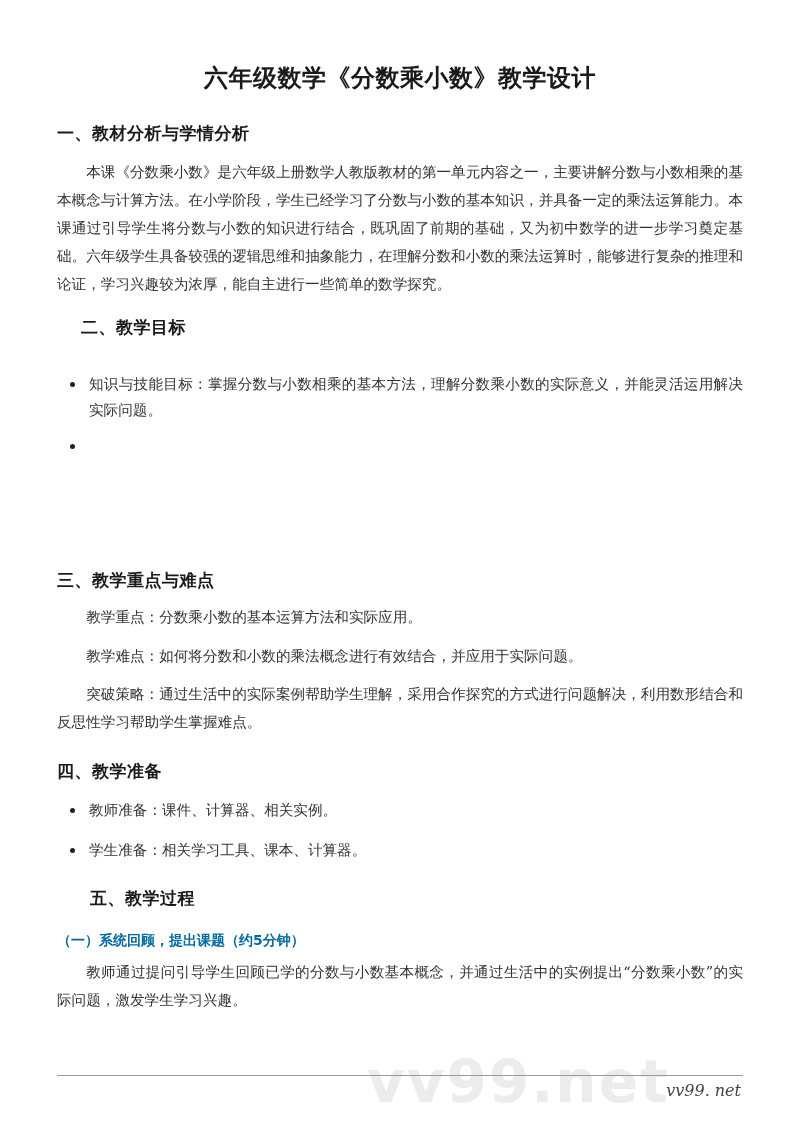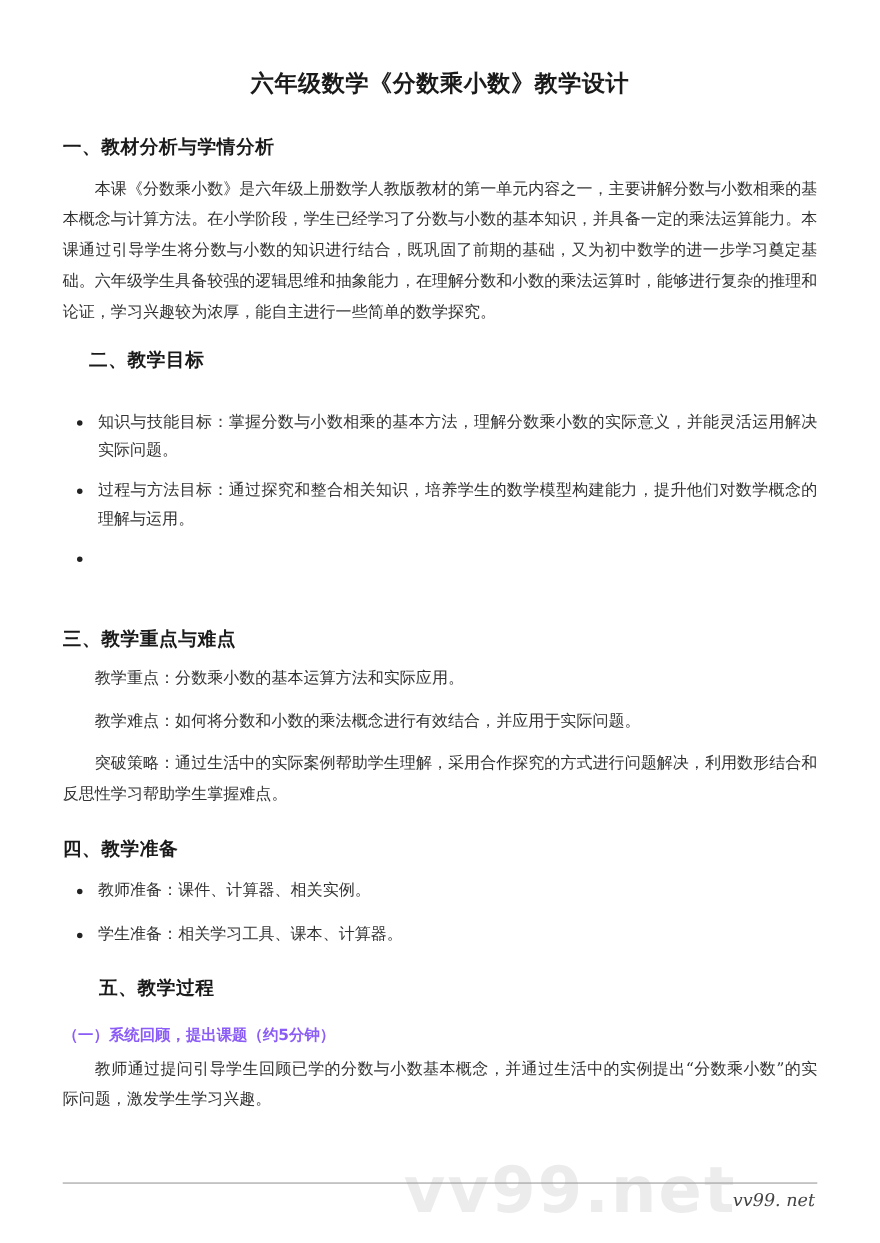--- a/index.html
+++ b/index.html
@@ -5,31 +5,31 @@
   html, body { margin: 0; padding: 0; background: #ffffff; }
   body {
     width: 800px; height: 1130px; position: relative; overflow: hidden;
     font-family: "DejaVu Serif", "Liberation Serif", serif;
     color: #2a2a2a;
   }
   .page { position: absolute; left: 57px; top: 0; width: 686px; }
   .title {
     position: absolute; top: 62px; left: 0; width: 686px; text-align: center;
     font-family: "DejaVu Sans", "Liberation Sans", sans-serif;
-    font-size: 21px; font-weight: bold; color: #1a1a1a; letter-spacing: 0.5px;
+    font-size: 24px; font-weight: bold; color: #1a1a1a; letter-spacing: 0.5px;
   }
   .h2 {
     position: absolute; left: 0;
     font-family: "DejaVu Sans", "Liberation Sans", sans-serif;
     font-size: 17px; font-weight: bold; color: #1a1a1a; letter-spacing: 0.5px;
   }
   .h3 {
     position: absolute; left: 0;
     font-family: "DejaVu Sans", "Liberation Sans", sans-serif;
-    font-size: 14px; font-weight: bold; color: #8b5cf6;
+    font-size: 14px; font-weight: bold; color: #0369a1;
   }
   .para {
     position: absolute; left: 0; width: 686px;
     font-size: 14.6px; line-height: 28px; text-indent: 2em;
     text-align: justify; color: #333;
   }
   ul.bullets { position: absolute; left: 0; width: 686px; margin: 0; padding: 0; list-style: none; }
   ul.bullets li {
     position: relative; padding-left: 32px; font-size: 14.6px; line-height: 26px;
     margin-bottom: 10px; color: #333; text-align: justify;
@@ -68,24 +68,20 @@
   <div class="para" style="top:158px;">本课《分数乘小数》是六年级上册数学人教版教材的第一单元内容之一，主要讲解分数与小数相乘的基本概念与计算方法。在小学阶段，学生已经学习了分数与小数的基本知识，并具备一定的乘法运算能力。本课通过引导学生将分数与小数的知识进行结合，既巩固了前期的基础，又为初中数学的进一步学习奠定基础。六年级学生具备较强的逻辑思维和抽象能力，在理解分数和小数的乘法运算时，能够进行复杂的推理和论证，学习兴趣较为浓厚，能自主进行一些简单的数学探究。</div>
 
   <div class="h2" style="top:316px;margin-left:24px;">二、教学目标</div>
   <ul class="bullets" style="top:371px;">
     <li>
       <span class="dot"></span>
       <span>知识与技能目标：掌握分数与小数相乘的基本方法，理解分数乘小数的实际意义，并能灵活运用解决实际问题。</span>
     </li>
     <li>
       <span class="dot"></span>
-      <span>过程与方法目标：通过探究和整合相关知识，培养学生的数学模型构建能力，提升他们对数学概念的理解与运用。</span>
-    </li>
-    <li>
-      <span class="dot"></span>
     </li>
   </ul>
 
   <div class="h2" style="top:569px;">三、教学重点与难点</div>
   <div class="para" style="top:603px;">教学重点：分数乘小数的基本运算方法和实际应用。</div>
   <div class="para" style="top:642px;">教学难点：如何将分数和小数的乘法概念进行有效结合，并应用于实际问题。</div>
   <div class="para" style="top:680px;">突破策略：通过生活中的实际案例帮助学生理解，采用合作探究的方式进行问题解决，利用数形结合和反思性学习帮助学生掌握难点。</div>
 
   <div class="h2" style="top:760px;">四、教学准备</div>
   <ul class="bullets" style="top:797px;">

